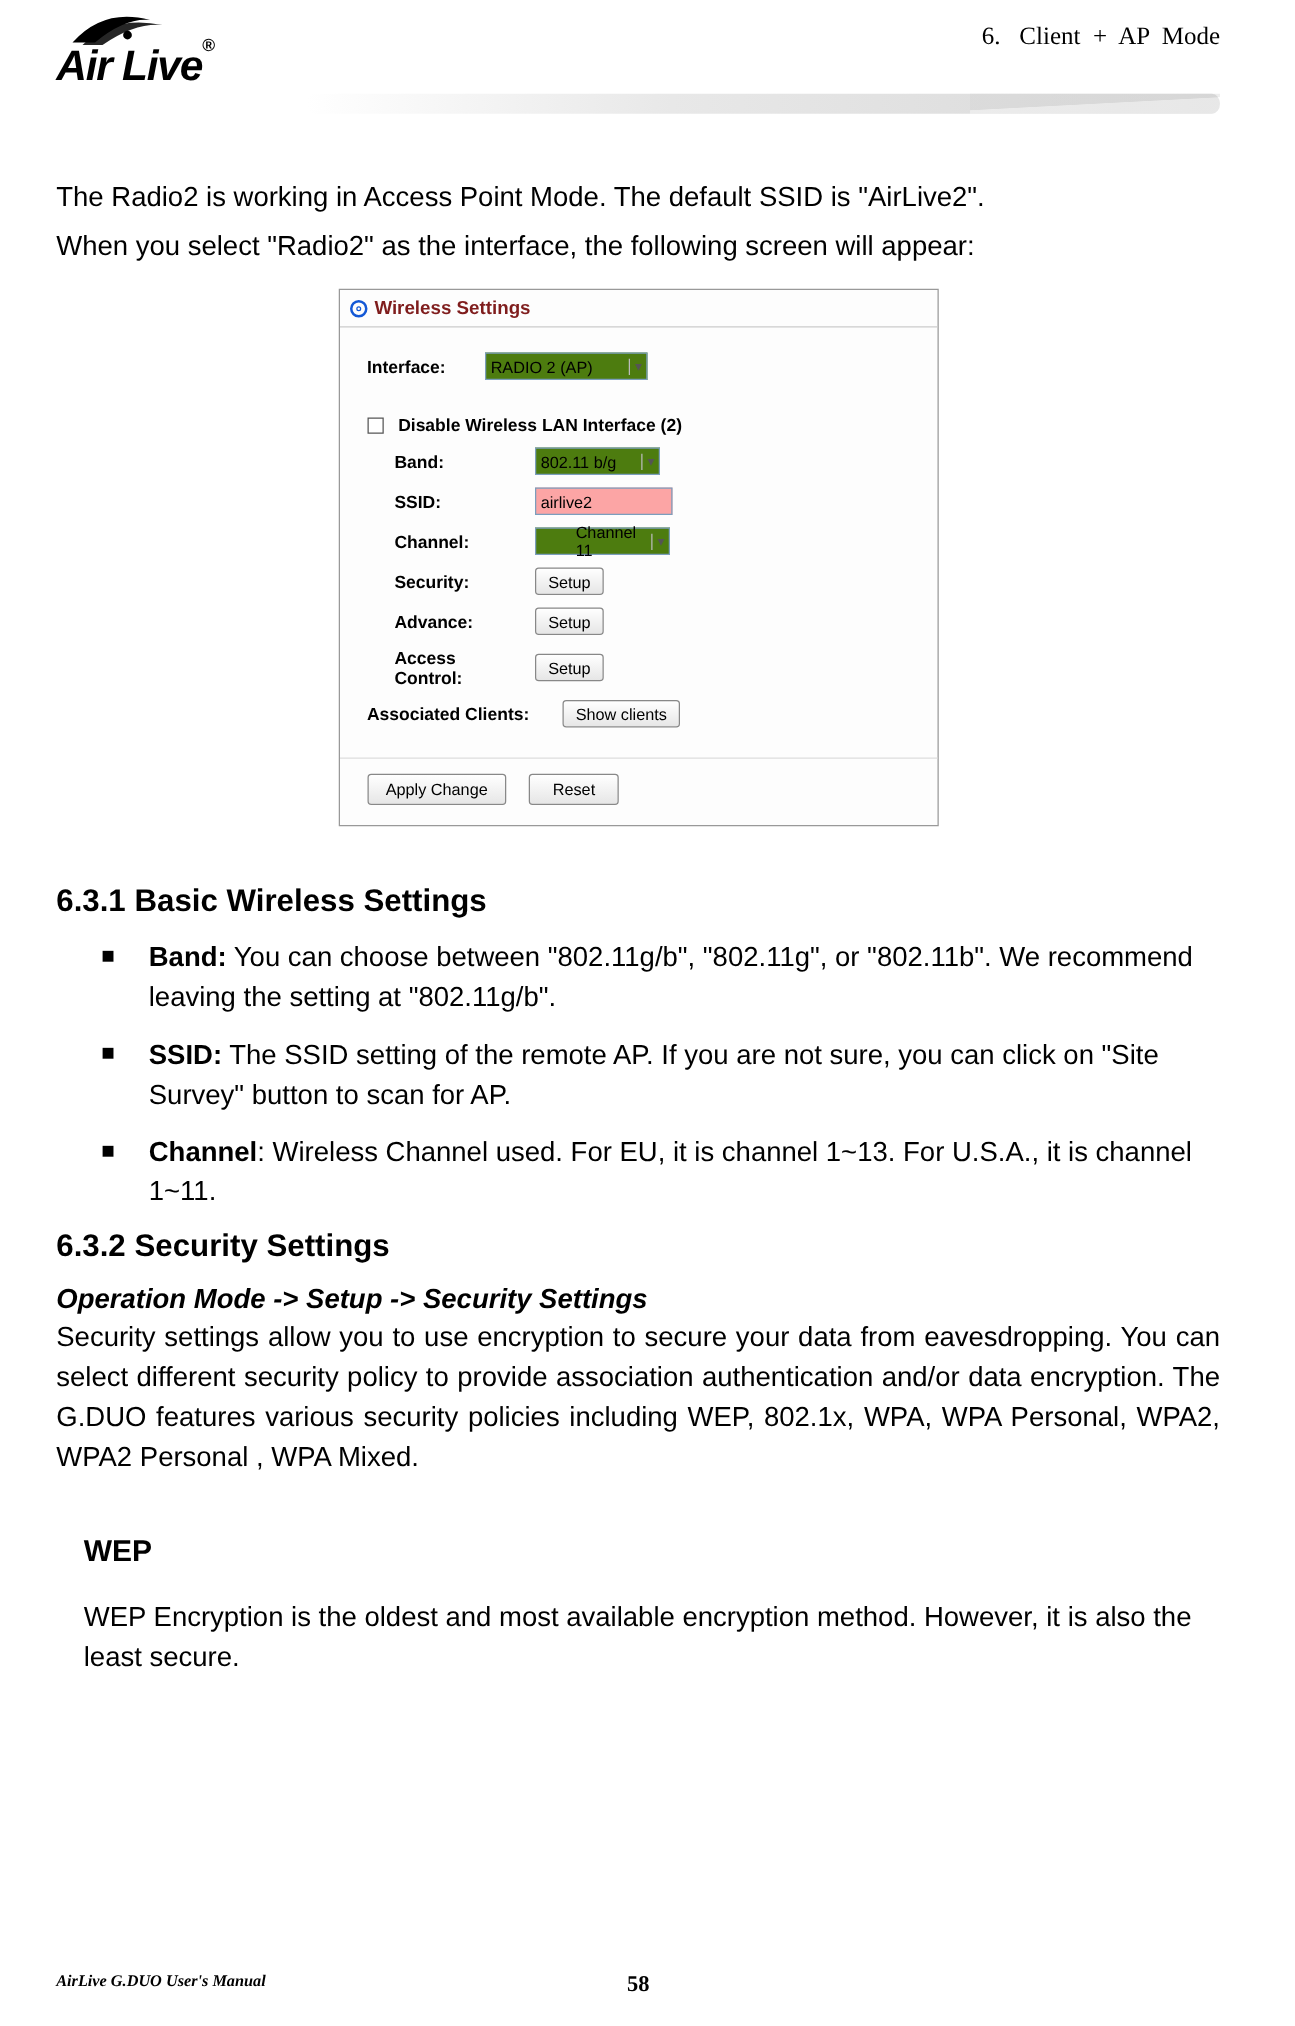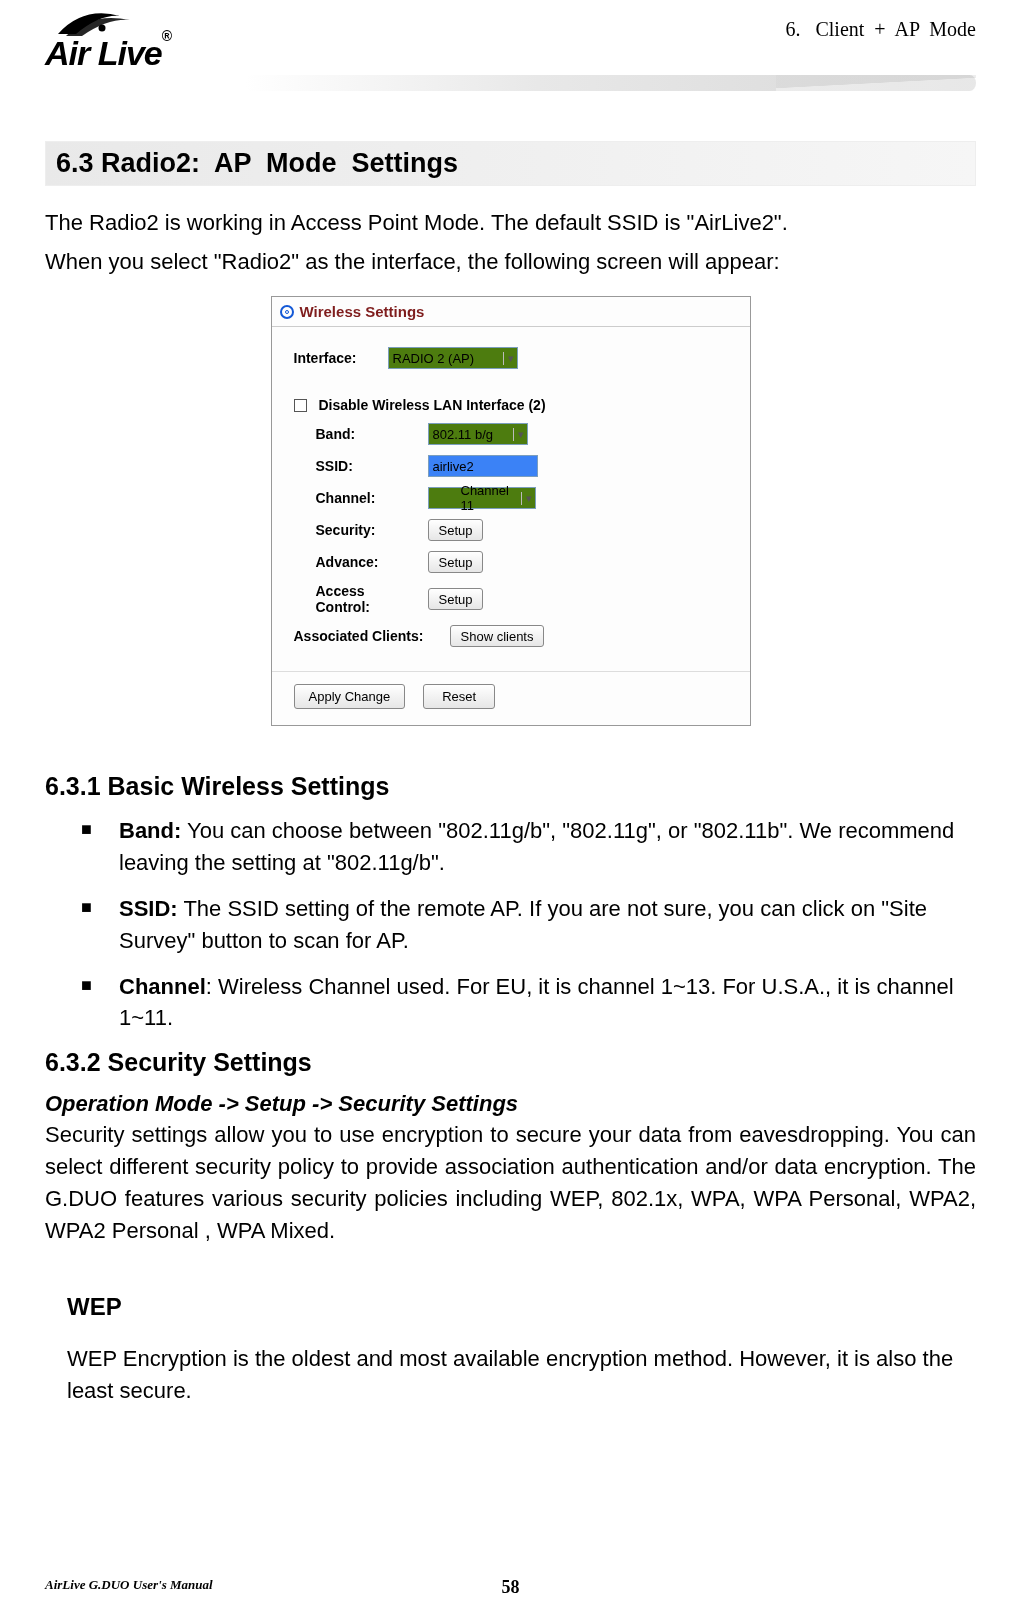--- a/index.html
+++ b/index.html
@@ -107,21 +107,21 @@
       margin-bottom: 10px;
       gap: 6px;
     }
     .wrow .lbl { font-weight: bold; width: 150px; }
     .wrow .lbl-narrow { font-weight: bold; width: 128px; padding-left:22px; }
     .sel, .txt {
       font-family: Tahoma, Arial, sans-serif;
       font-size: 13px;
       padding: 1px 4px;
       border: 1px solid #7b9ebd;
-      background: #3b82f6;
+      background: #fca5a5;
       height: 22px;
     }
     .sel { padding-right: 18px; position:relative; background:#4d7c0f; display:inline-flex; align-items:center;}
     .sel::after{content:"▾"; color:#555; position:absolute; right:3px; font-size:11px; border-left:1px solid #bbb; padding-left:4px;}
     .txt { width: 110px; display:inline-flex; align-items:center;}
     .btn {
       font-family: Tahoma, Arial, sans-serif;
       font-size: 13px;
       padding: 2px 10px;
       border: 1px solid #888;
@@ -205,23 +205,20 @@
       </svg>
       <div class="logo-text">
         <span>Air Live</span><sup>®</sup>
       </div>
     </div>
     <div class="chapter-label">6.   Client  +  AP  Mode</div>
   </div>
 
   <div class="header-divider"></div>
 
-  <div class="section-heading-box">
-    <div class="section-heading">6.3 Radio2:  AP  Mode  Settings</div>
-  </div>
 
   <p class="para">The Radio2 is working in Access Point Mode.    The default SSID is "AirLive2".</p>
   <p class="para para-spaced">When you select "Radio2" as the interface, the following screen will appear:</p>
 
   <div class="screenshot-center">
     <div class="wireless-panel">
       <div class="wireless-title">
         <span class="target-icon"></span>
         <span>Wireless Settings</span>
       </div>

